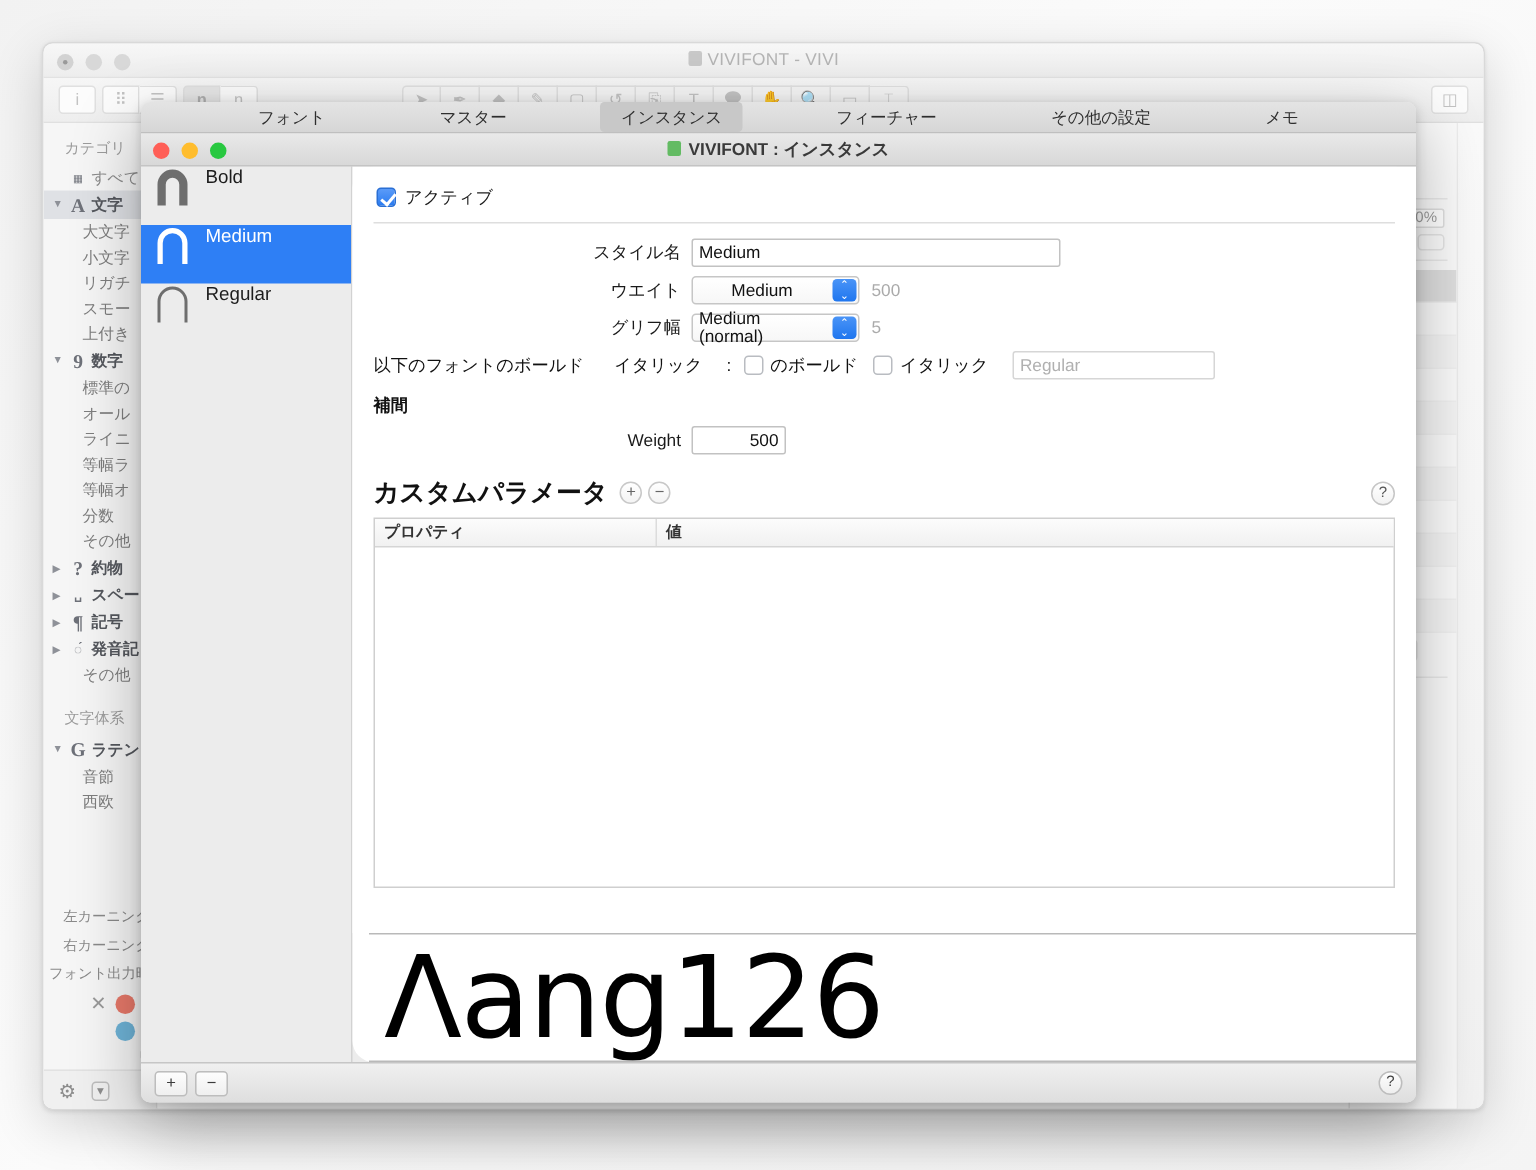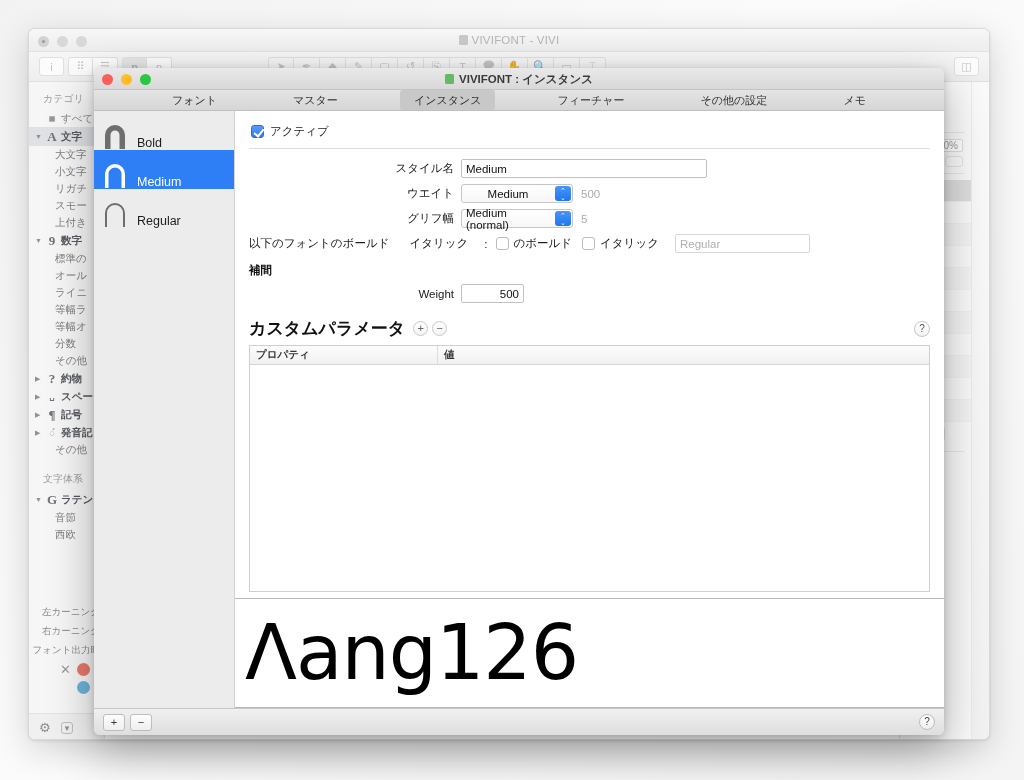--- a/index.html
+++ b/index.html
@@ -164,21 +164,21 @@
   }
   .dtab.active { background:#c8c8c8; }
 
   #dlg-main { flex:1; display:flex; min-height:0; }
 
   #inst-list {
     width: 141px; background:#ececec; border-right:1px solid #d2d2d2;
     flex:0 0 auto;
   }
   .inst-row {
-    height: 39px; display:flex; align-items:flex-end; gap:9px; padding-left:8px;
+    height: 39px; display:flex; align-items:flex-start; gap:9px; padding-left:8px;
   }
   .inst-row.sel { background:#2e7ff5; color:#fff; }
   .inst-ic {
     width: 26px; height: 27px; display:block;
   }
   .inst-label { font-size:12.5px; color:#1d1d1d; }
   .inst-row.sel .inst-label { color:#fff; }
 
   #inst-right { flex:1; display:flex; flex-direction:column; min-width:0; background:#fff;border-radius:14px; }
   #inst-form {
@@ -247,23 +247,23 @@
     border:1px solid #c6c6c6;background:linear-gradient(#fff,#f2f2f2);
     font-size:10px;line-height:14px;text-align:center;color:#555;
   }
   #cp-table { border:1px solid #cfcfcf; background:#fff; height: 247px; }
   .cp-thead { display:flex; height:19px; background:linear-gradient(#fcfcfc,#f1f1f1); border-bottom:1px solid #d5d5d5;font-weight:bold; }
   .cp-th { font-size:10.5px; color:#333; padding:2px 0 0 6px; }
   .cp-th.c1 { width: 188px; border-right:1px solid #dcdcdc; }
   .cp-th.c2 { flex:1; }
 
   #preview-pane {
-    height: 110px; flex:0 0 auto; background:#fff;
+    height: 86px; flex:0 0 auto; background:#fff;
     border-top:1px solid #b9b9b9; border-bottom:1px solid #b9b9b9;
-    display:flex; align-items:center; padding-left:10px; overflow:hidden;
+    display:flex; align-items:center; padding-left:10px; overflow:hidden;margin-left:11px;
   }
   #preview-text {
     font-family:"DejaVu Sans", sans-serif;
     font-size: 76px; color:#000; letter-spacing: -1px; white-space:nowrap;
     line-height: 1;
   }
   #dlg-footer {
     height: 27px; flex:0 0 auto;
     background: linear-gradient(#f0f0f0,#dedede);
     border-top:1px solid #c6c6c6;
@@ -492,38 +492,38 @@
           </div>
       </div>
     </div>
 
     <div id="mw-right-strip"></div>
   </div>
 </div>
 
 <div id="dialog">
 
-  <div id="dlg-titlebar">
-    <div class="dlg-traffic">
-      <span class="d-dot d-red"></span>
-      <span class="d-dot d-yel"></span>
-      <span class="d-dot d-grn"></span>
-    </div>
-    <div id="dlg-title">
-      <span class="dicon"></span><span>VIVIFONT : インスタンス</span>
-    </div>
-  </div>
-
   <div id="dlg-tabs">
     <div class="dtab">フォント</div>
     <div class="dtab">マスター</div>
     <div class="dtab active">インスタンス</div>
     <div class="dtab">フィーチャー</div>
     <div class="dtab">その他の設定</div>
     <div class="dtab">メモ</div>
+  </div>
+
+  <div id="dlg-titlebar">
+    <div class="dlg-traffic">
+      <span class="d-dot d-red"></span>
+      <span class="d-dot d-yel"></span>
+      <span class="d-dot d-grn"></span>
+    </div>
+    <div id="dlg-title">
+      <span class="dicon"></span><span>VIVIFONT : インスタンス</span>
+    </div>
   </div>
 
   <div id="dlg-main">
 
     <div id="inst-list">
       <div class="inst-row">
         <svg class="inst-ic" viewBox="0 0 26 27">
           <path d="M3 26 L3 12 A10 10 0 0 1 23 12 L23 26 L17.5 26 L17.5 12 A4.5 4.5 0 0 0 8.5 12 L8.5 26 Z" fill="#6e6e6e"></path>
         </svg>
         <span class="inst-label">Bold</span>

